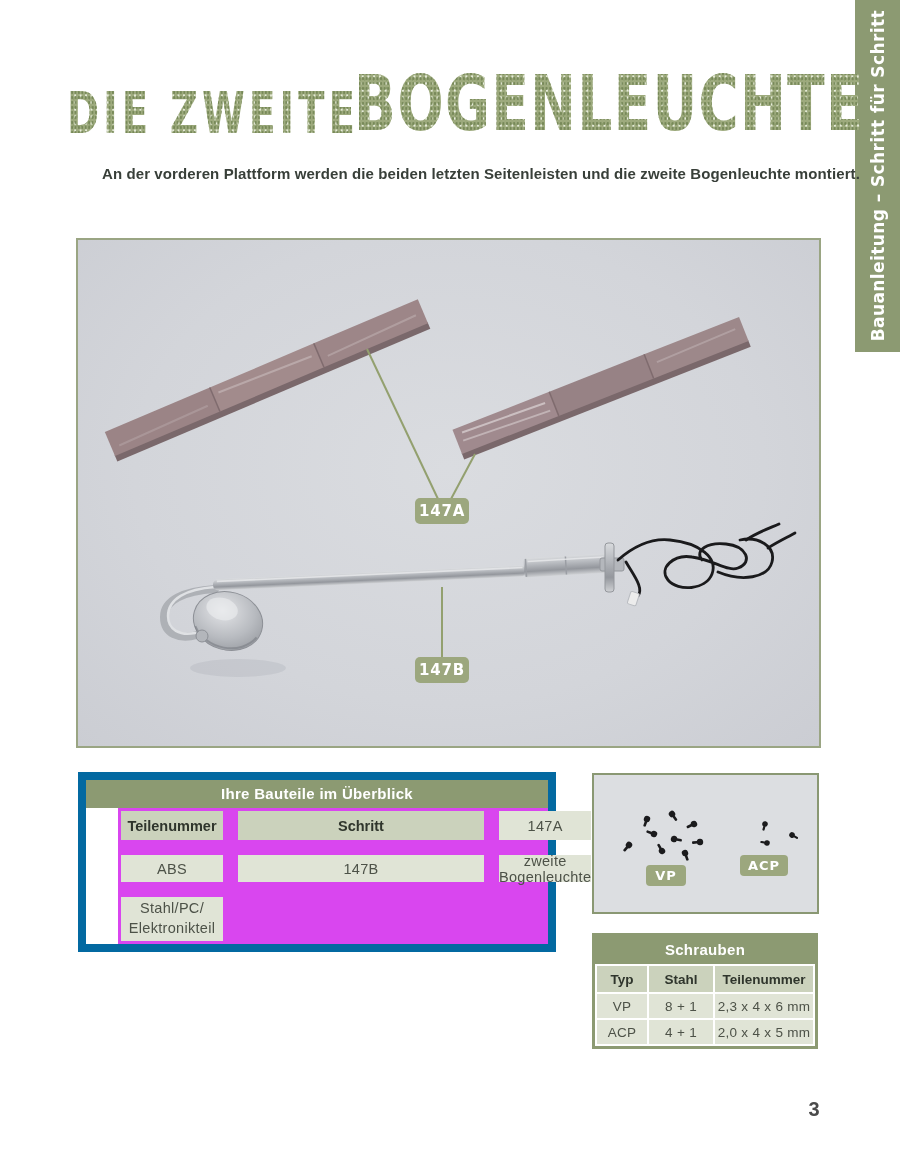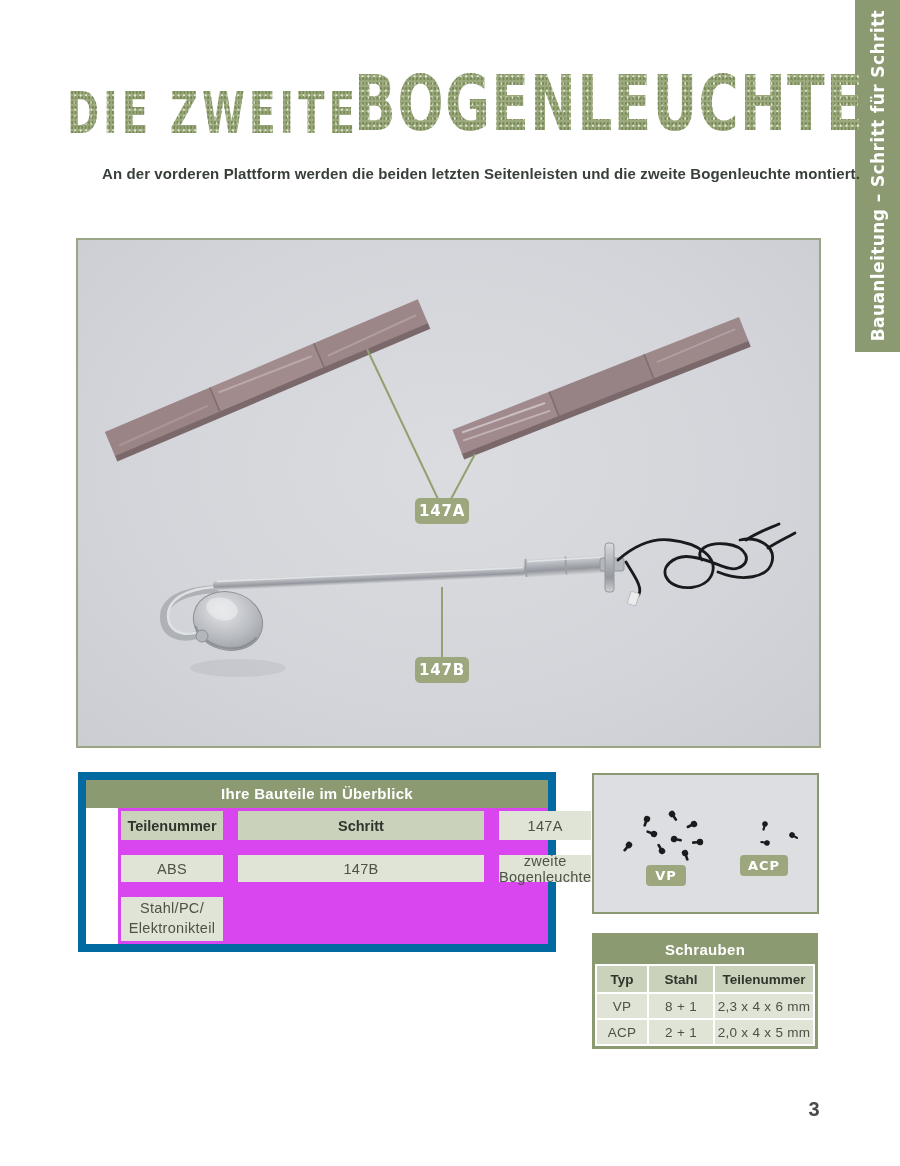--- a/index.html
+++ b/index.html
@@ -271,18 +271,18 @@
   <div class="st-grid">
     <div class="cell hcell">Typ</div>
     <div class="cell hcell">Stahl</div>
     <div class="cell hcell">Teilenummer</div>
 
     <div class="cell dcell">VP</div>
     <div class="cell dcell">8 + 1</div>
     <div class="cell dcell">2,3 x 4 x 6 mm</div>
 
     <div class="cell dcell">ACP</div>
-    <div class="cell dcell">2 + 1</div>
+    <div class="cell dcell">4 + 1</div>
     <div class="cell dcell">2,0 x 4 x 5 mm</div>
   </div>
 </div>
 
 <div class="page-number">3</div>
 
 </body></html>

